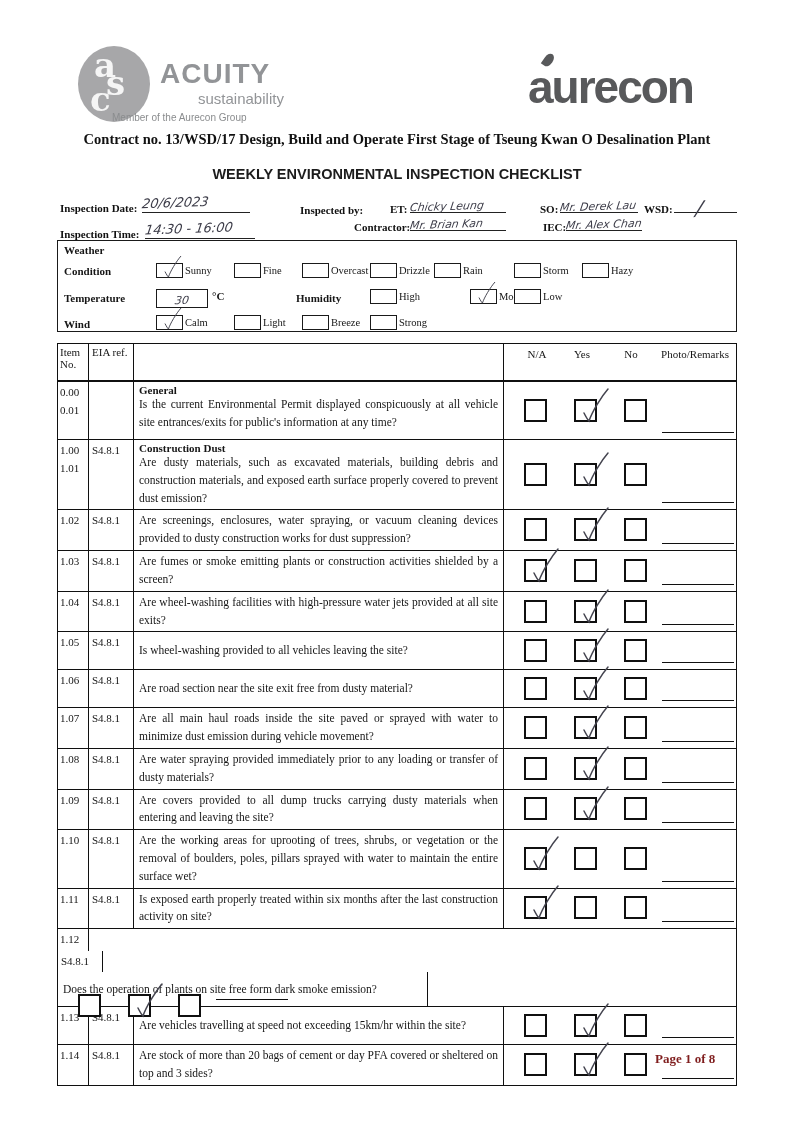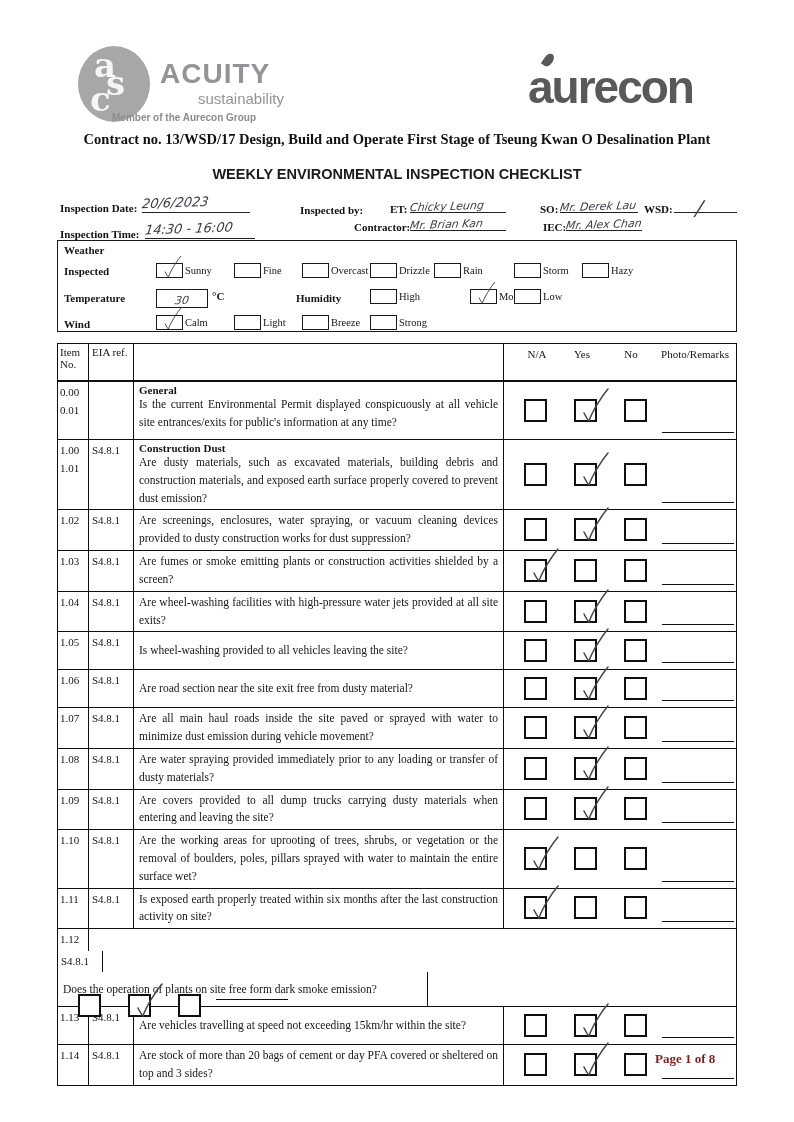--- a/index.html
+++ b/index.html
@@ -16,21 +16,21 @@
   .acs-oval span { position:absolute; color:#f5f5f5; font-family:"DejaVu Serif", serif;
     font-weight:bold; font-size:34px; line-height:1; }
   .acs-a { left:16px; top:2px; }
   .acs-s { left:28px; top:20px; }
   .acs-c { left:12px; top:36px; }
   .acuity-name { position:absolute; left:160px; top:58px; font-family:"Liberation Sans",sans-serif;
     font-weight:bold; font-size:28px; letter-spacing:1px; color:#929497; }
   .acuity-sub { position:absolute; left:198px; top:90px; font-family:"Liberation Sans",sans-serif;
     font-size:15px; color:#929497;text-align:right; }
   .acuity-tag { position:absolute; left:112px; top:112px; font-family:"Liberation Sans",sans-serif;
-    font-weight:bold; font-size:10px; color:#8a8c8e; }
+    font-weight:normal; font-size:10px; color:#8a8c8e; }
   .aurecon-logo { position:absolute; left:528px; top:60px; font-family:"Liberation Sans",sans-serif;
     font-weight:bold; font-size:46px; letter-spacing:-2px; color:#58595b; }
   .aurecon-leaf { position:absolute; left:16px; top:-7px; width:9px; height:14px;
     background:#58595b; border-radius:50% 50% 50% 0; transform:rotate(35deg); }
 
   .contract-title { position:absolute; left:0; top:131px; width:100%; text-align:center;
     font-weight:bold; font-size:14.5px; color:#111; }
   .form-title { position:absolute; left:0; top:166px; width:100%; text-align:center;
     font-family:"Liberation Sans",sans-serif; font-weight:bold; font-size:14.5px; color:#1c1c1c; }
 
@@ -140,21 +140,21 @@
   <div class="uline" style="left:410px;top:214px;width:96px;height:17px;">
     <span class="hand hand-sm">Mr. Brian Kan</span>
   </div>
   <div class="lbl" style="left:543px;top:221px;">IEC:</div>
   <div class="uline" style="left:566px;top:214px;width:76px;height:17px;">
     <span class="hand hand-sm">Mr. Alex Chan</span>
   </div>
 
   <div class="weather-box">
     <div class="w-title">Weather</div>
-    <div class="w-label" style="left:6px;top:24px;">Inspected</div>
+    <div class="w-label" style="left:6px;top:24px;">Condition</div>
     <div id="condition-items">
         <div class="w-item" style="left: 98px; top: 22px;">
           <span class="w-box">
             <svg viewBox="0 0 36 40" class="tick tick-small">
               <path d="M9 26 C11 30 13 33 14 34 C17 25 26 10 33 2"></path>
             </svg>
           </span>
           <span class="w-name">Sunny</span>
         </div>
         <div class="w-item" style="left: 176px; top: 22px;">

